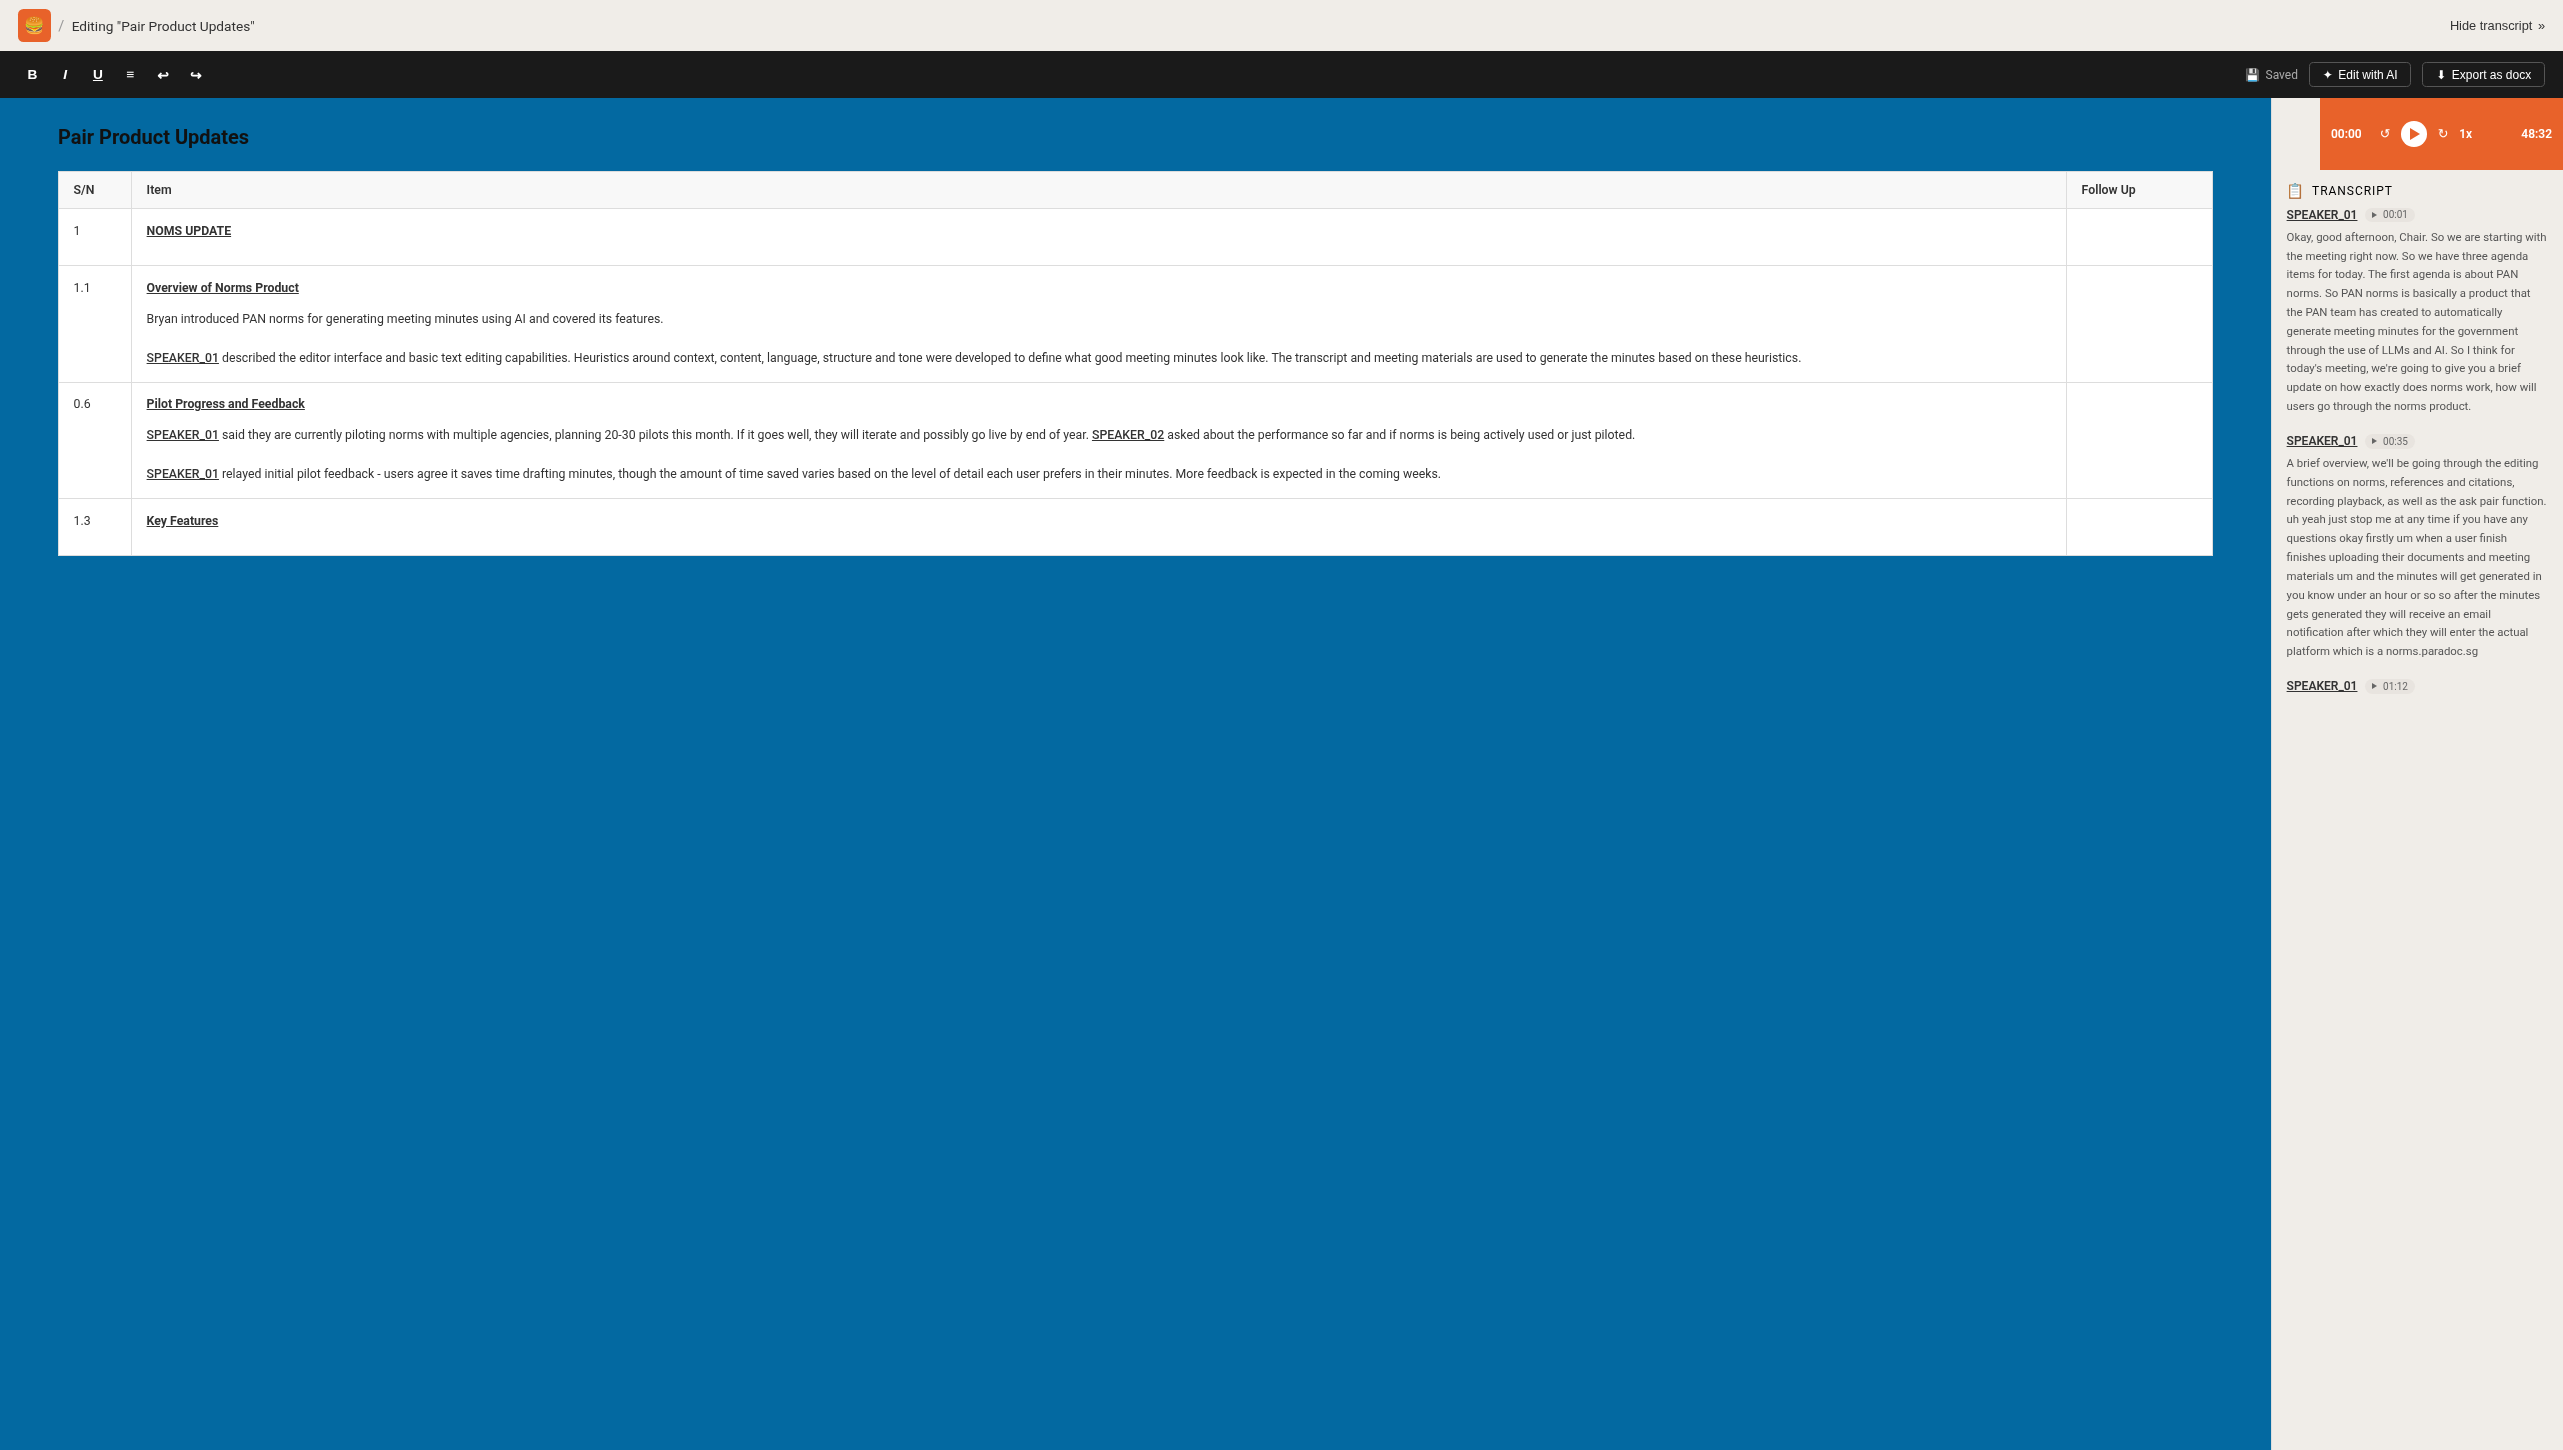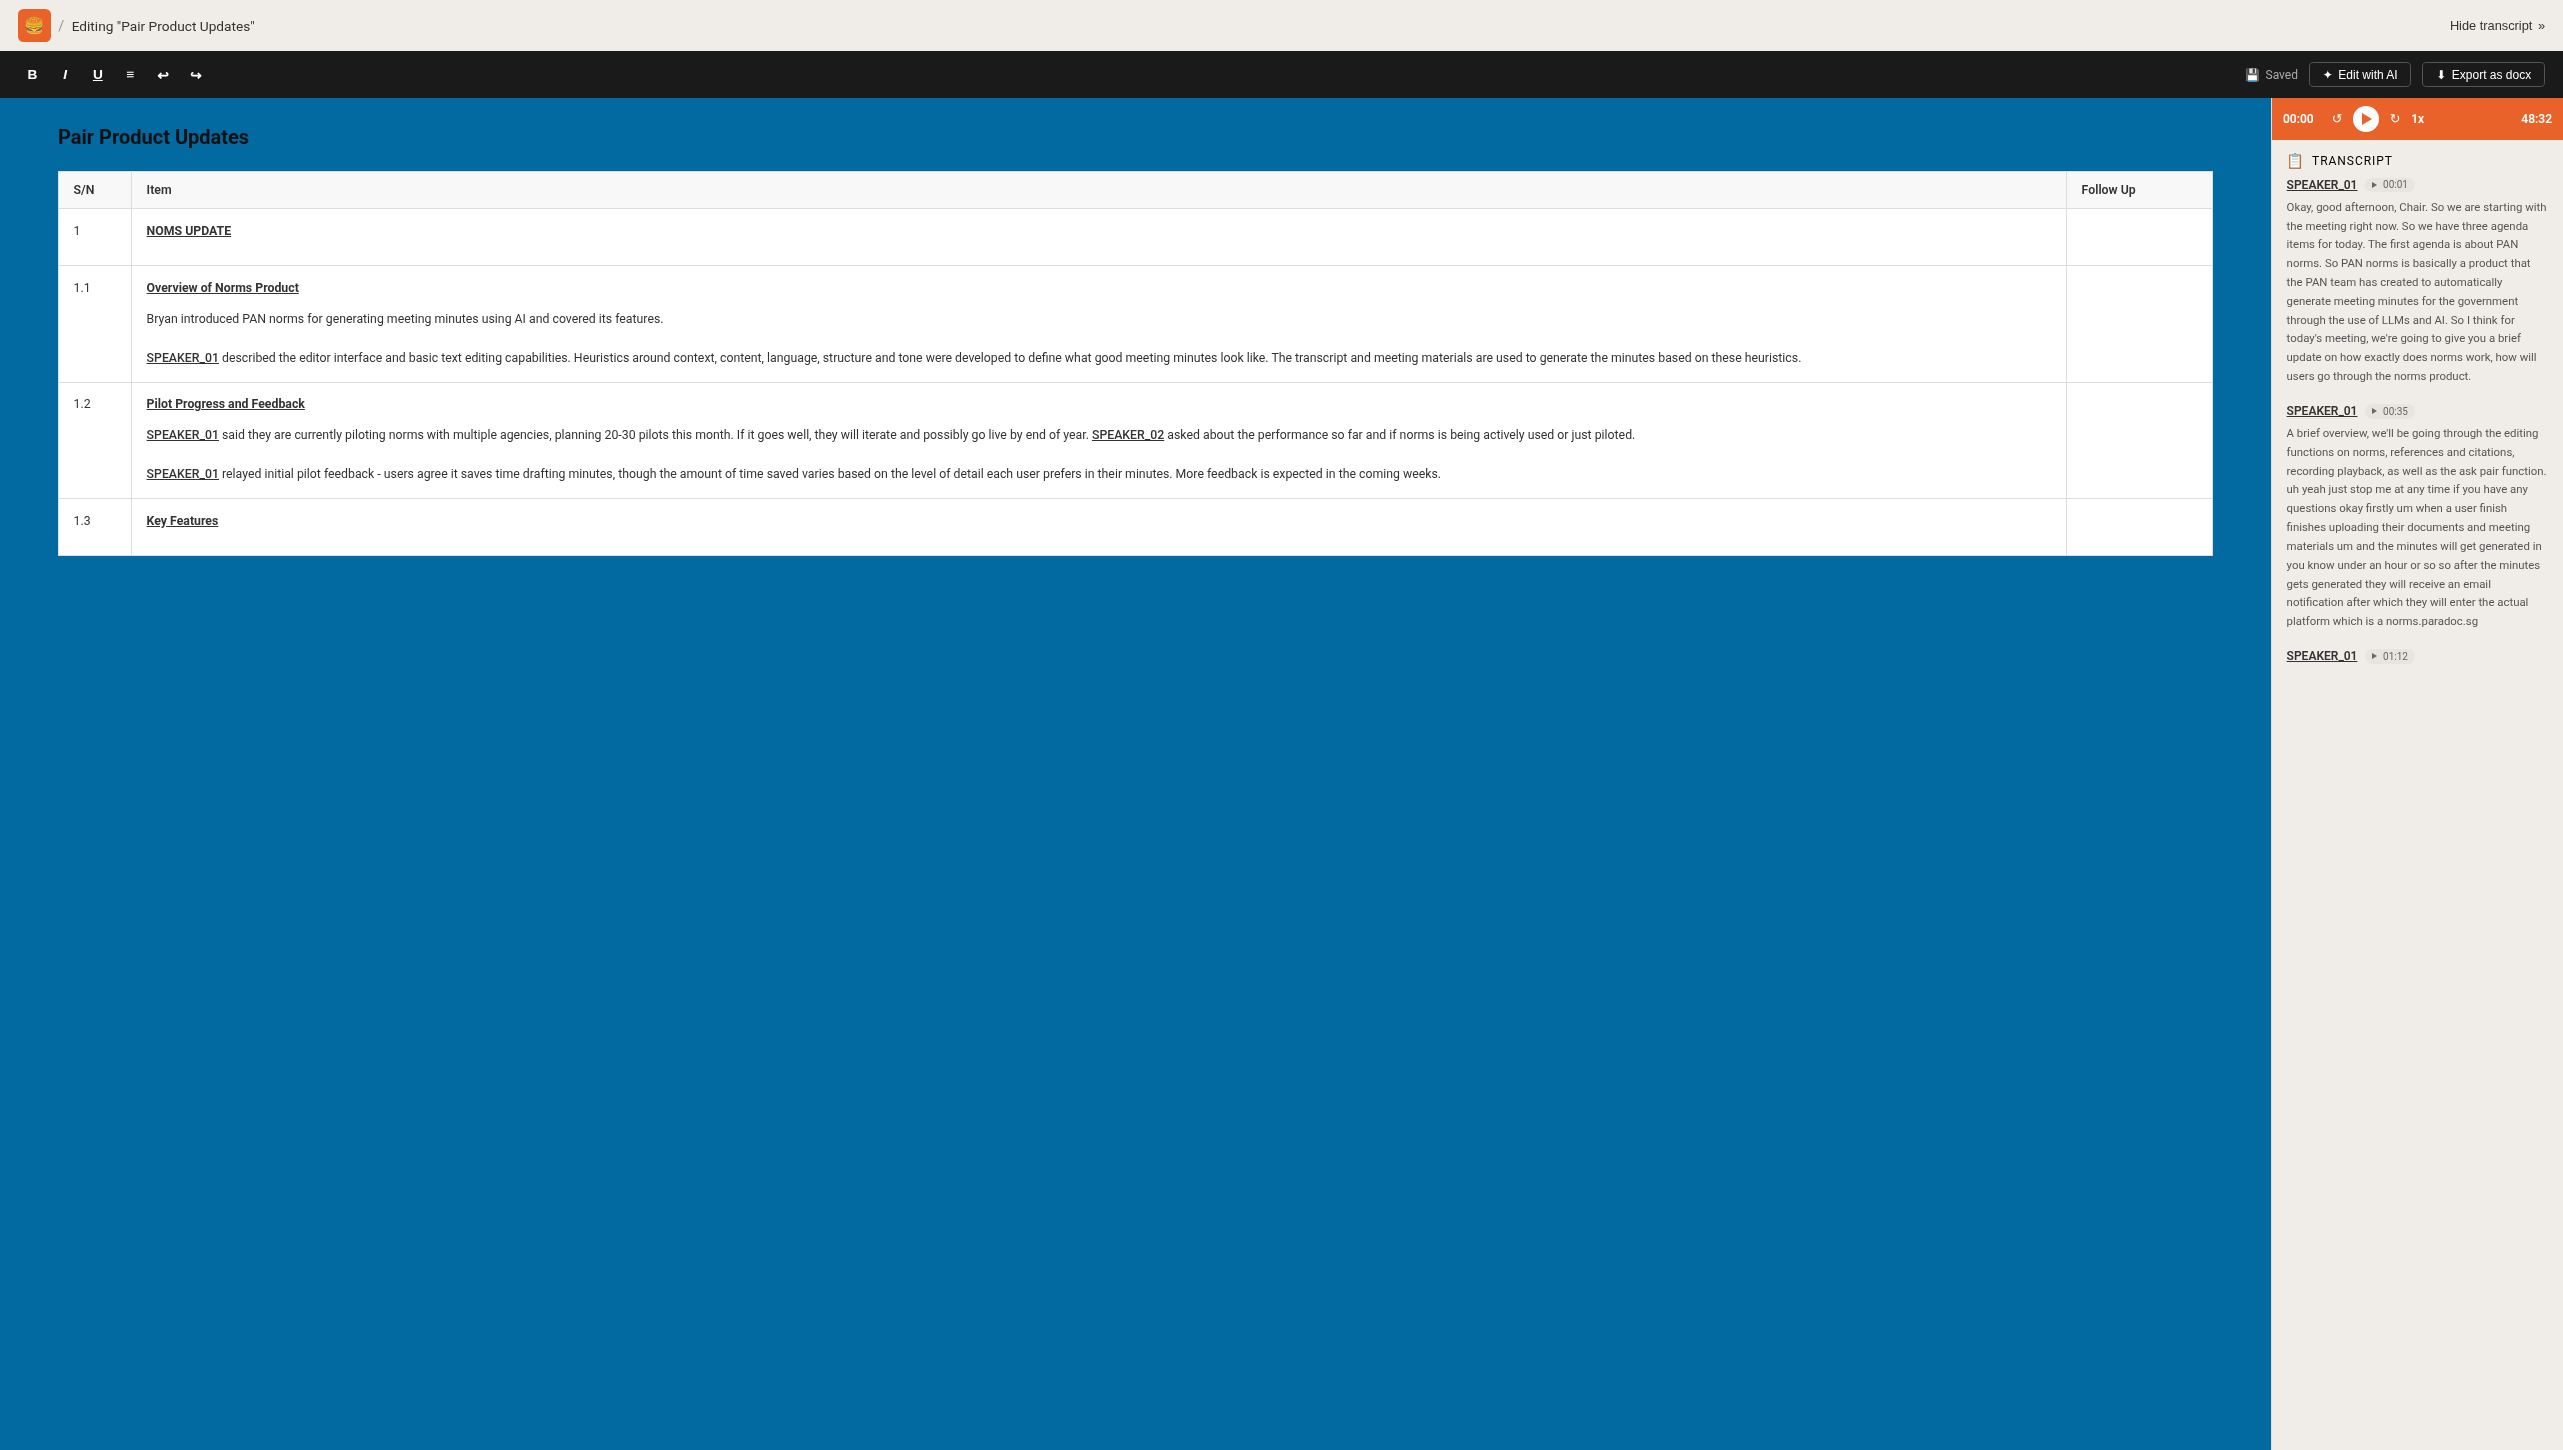--- a/index.html
+++ b/index.html
@@ -167,25 +167,26 @@
       background: #f0ede8;
       border-left: 0.9px solid #ddd;
       display: flex;
       flex-direction: column;
       overflow: hidden;
     }
 
     
     .player-bar {
       background: #e8622a;
-      padding: 8px 11px;
+      padding: 23px 11px;
       display: flex;
       align-items: center;
       gap: 9px;
       border-radius: 0;
+      margin-left: 48px;
     }
     .time-display {
       color: #fff;
       font-size: 12px;
       font-weight: 600;
       min-width: 38px;
     }
     .player-icon-btn {
       background: none;
       border: none;
@@ -357,21 +358,21 @@
           <td>
             <span class="item-title">Overview of Norms Product</span>
             <p>Bryan introduced PAN norms for generating meeting minutes using AI and covered its features.</p>
             <br>
             <p><span class="speaker-link">SPEAKER_01</span> described the editor interface and basic text editing capabilities. Heuristics around context, content, language, structure and tone were developed to define what good meeting minutes look like. The transcript and meeting materials are used to generate the minutes based on these heuristics.</p>
           </td>
           <td></td>
         </tr>
 
         <tr>
-          <td>1.2</td>
+          <td>0.6</td>
           <td>
             <span class="item-title">Pilot Progress and Feedback</span>
             <p><span class="speaker-link">SPEAKER_01</span> said they are currently piloting norms with multiple agencies, planning 20-30 pilots this month. If it goes well, they will iterate and possibly go live by end of year. <span class="speaker-link">SPEAKER_02</span> asked about the performance so far and if norms is being actively used or just piloted.</p>
             <br>
             <p><span class="speaker-link">SPEAKER_01</span> relayed initial pilot feedback - users agree it saves time drafting minutes, though the amount of time saved varies based on the level of detail each user prefers in their minutes. More feedback is expected in the coming weeks.</p>
           </td>
           <td></td>
         </tr>
 
         <tr>

